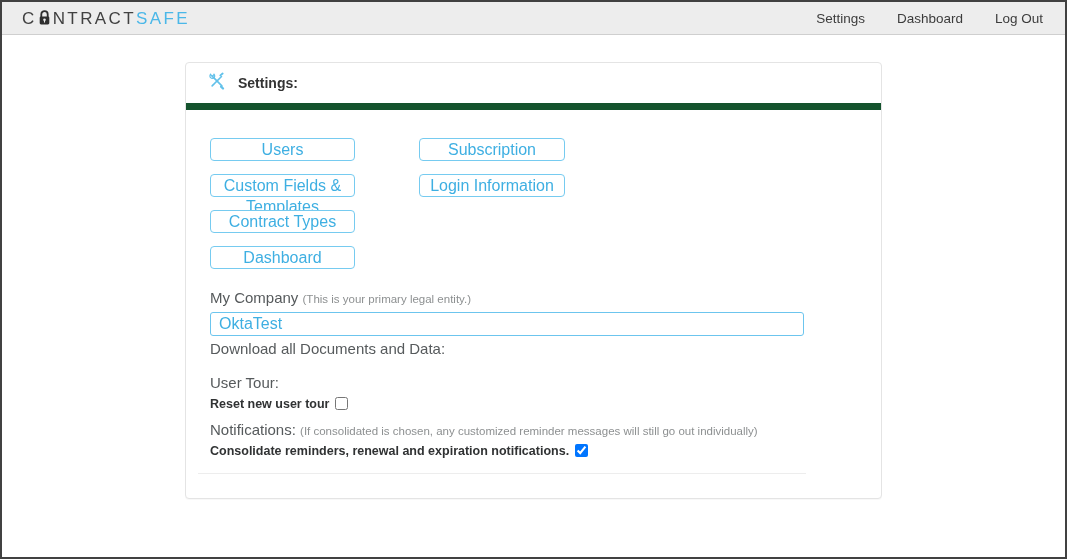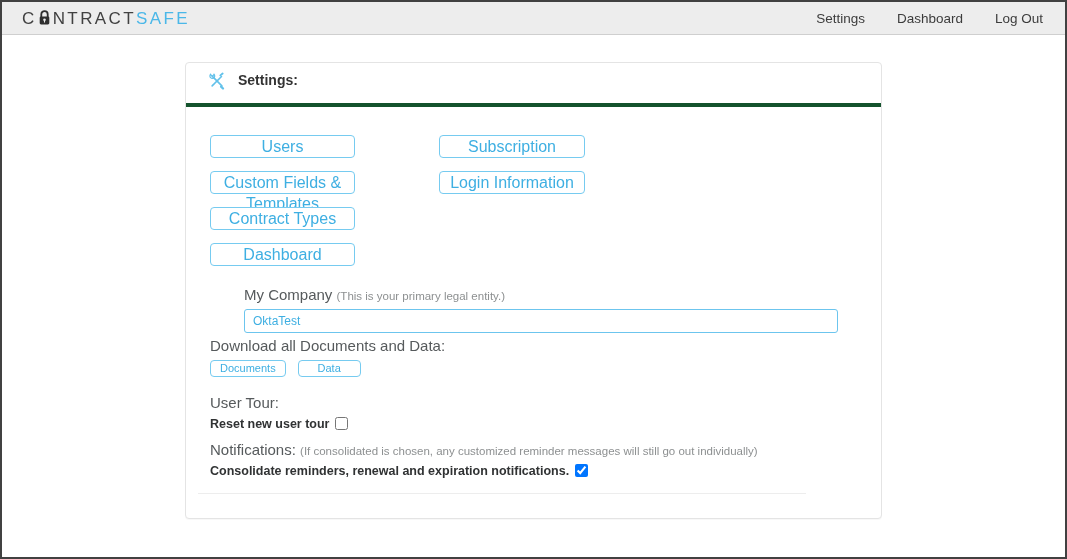--- a/index.html
+++ b/index.html
@@ -49,35 +49,36 @@
   .panel {
     width: 697px;
     margin: 27px auto 0 auto;
     background: #ffffff;
     border: 1px solid #e4e4e4;
     border-radius: 4px;
     box-shadow: 0 1px 1px rgba(0,0,0,0.03);
   }
   .panel-header {
     display: flex;
+    align-items: center;
     gap: 12px;
     padding: 9px 22px;
-    border-bottom: 4px solid #14532d;
+    border-bottom: 7px solid #14532d;
   }
   .panel-title {
     font-size: 14px;
     font-weight: bold;
     color: #333333;
   }
   .panel-body { padding: 28px 24px 24px 24px; }
 
   
   .btn-row { display: flex; margin-bottom: 13px; }
   .btn-cell-left  { width: 145px; }
-  .btn-cell-right { width: 146px; margin-left: 84px; position: relative; border-radius: 11px; }
+  .btn-cell-right { width: 146px; margin-left: 64px; position: relative; border-radius: 11px; }
   .cs-btn {
     display: block;
     width: 100%;
     height: 23px;
     background: #ffffff;
     border: 1px solid #76cbf0;
     border-radius: 4px;
     color: #3eafe2;
     font-family: "Liberation Sans", sans-serif;
     font-size: 16px;
@@ -105,25 +106,25 @@
   }
   .company-input {
     display: block;
     margin-top: 6px;
     width: 594px;
     height: 24px;
     border: 1px solid #6cc5ee;
     border-radius: 3px;
     color: #3eafe2;
     font-family: "Liberation Sans", sans-serif;
-    font-size: 12px;
+    font-size: 16px;
     padding: 2px 8px;
     outline: none;
   }
-  .mt-company  { margin-top: 20px; margin-left: 34px; }
+  .mt-company  { margin-top: 20px; }
   .mt-download { margin-top: 4px; }
   .mt-usertour { margin-top: 17px; }
   .mt-notif    { margin-top: 10px; }
 
   .small-btn-row { display: flex; gap: 12px; margin-top: 6px; }
   .cs-btn-sm {
     background: #ffffff;
     border: 1px solid #76cbf0;
     border-radius: 4px;
     color: #3eafe2;
@@ -232,24 +233,20 @@
       <div class="mt-company">
         <div class="section-heading">
           <span>My Company</span>
           <span class="section-hint">(This is your primary legal entity.)</span>
         </div>
         <input class="company-input" type="text" value="OktaTest" style="">
       </div>
 
       <div class="mt-download">
         <div class="section-heading">Download all Documents and Data:</div>
-        <div class="small-btn-row">
-          <button class="cs-btn-sm">Documents</button>
-          <button class="cs-btn-sm">Data</button>
-        </div>
       </div>
 
       <div class="mt-usertour">
         <div class="section-heading">User Tour:</div>
         <label class="bold-label">
           <span>Reset new user tour</span>
           <input type="checkbox" style="">
         </label>
       </div>
 

